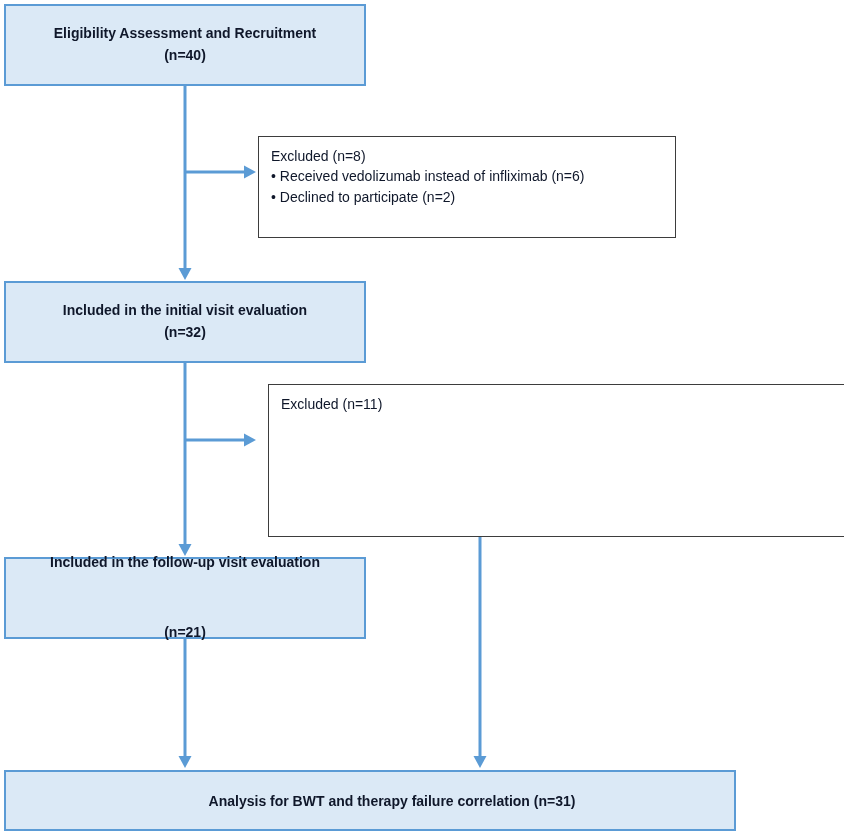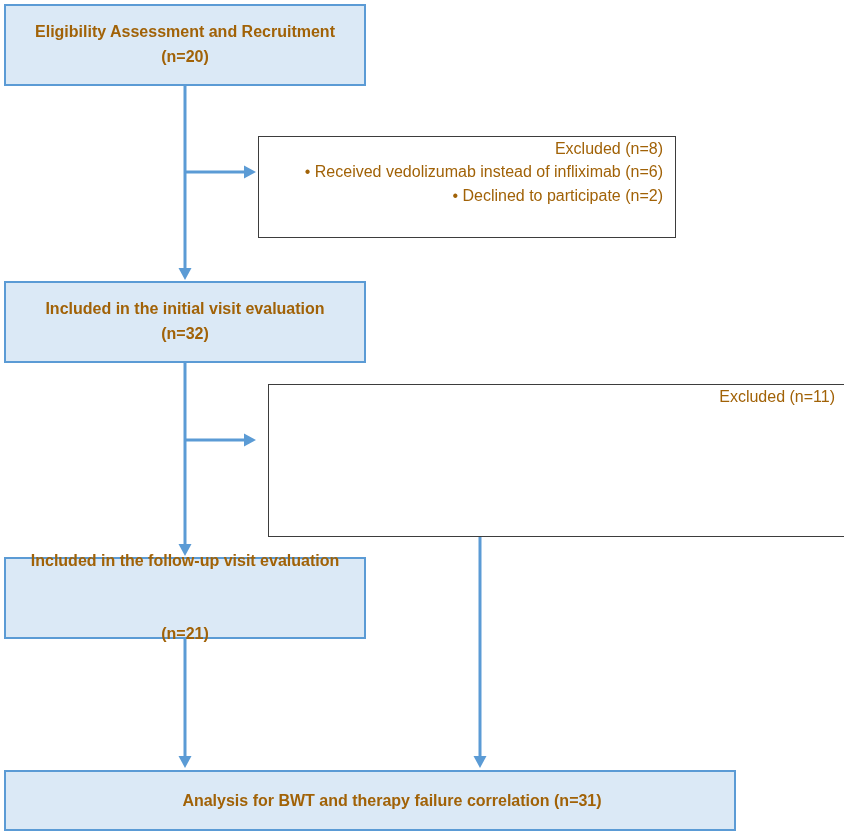--- a/index.html
+++ b/index.html
@@ -17,42 +17,42 @@
   .connectors {
     position: absolute;
     left: 0; top: 0;
     width: 844px; height: 835px;
     pointer-events: none;
   }
   .connectors line { stroke-width: 3; }
 
   .box {
     position: absolute;
-    font-size: 16px;
-    color: #a16207;
+    font-size: 14px;
+    color: #0f172a;
   }
 
   .box.blue {
     background: #dbe9f6;
     border: 2px solid #5b9bd5;
     display: flex;
     flex-direction: column;
     align-items: center;
     justify-content: center;
     text-align: center;
     font-weight: bold;
     line-height: 1.55;
   }
 
   .box.excluded {
     background: #ffffff;
     border: 1.5px solid #3d3d3d;
-    padding: 0 12px 8px 12px;
+    padding: 9px 12px 8px 12px;
     line-height: 1.46;
-    text-align: right;
+    text-align: left;
   }
 
   .ex-list { list-style: none; }
   .ex-list li { padding-left: 17px; text-indent: -17px; }
   .ex-list li::before { content: "\2022  "; }
 
   .box.analysis {
     background: #dbe9f6;
     border: 2px solid #5b9bd5;
     display: flex;
@@ -95,21 +95,21 @@
     </g>
 
     <g>
       <line x1="480" y1="537" x2="480" y2="758" stroke="#5b9bd5"></line>
       <polygon points="480,768 473.5,756 486.5,756" fill="#5b9bd5"></polygon>
     </g>
   </svg>
 
   <div class="box blue" style="left:4px; top:4px; width:362px; height:82px;">
     <div>Eligibility Assessment and Recruitment</div>
-    <div>(n=20)</div>
+    <div>(n=40)</div>
   </div>
 
   <div class="box excluded" style="left:258px; top:136px; width:418px; height:102px;">
     <div>Excluded (n=8)</div>
     <ul class="ex-list">
       <li>Received vedolizumab instead of infliximab (n=6)</li>
       <li>Declined to participate (n=2)</li>
     </ul>
   </div>
 

